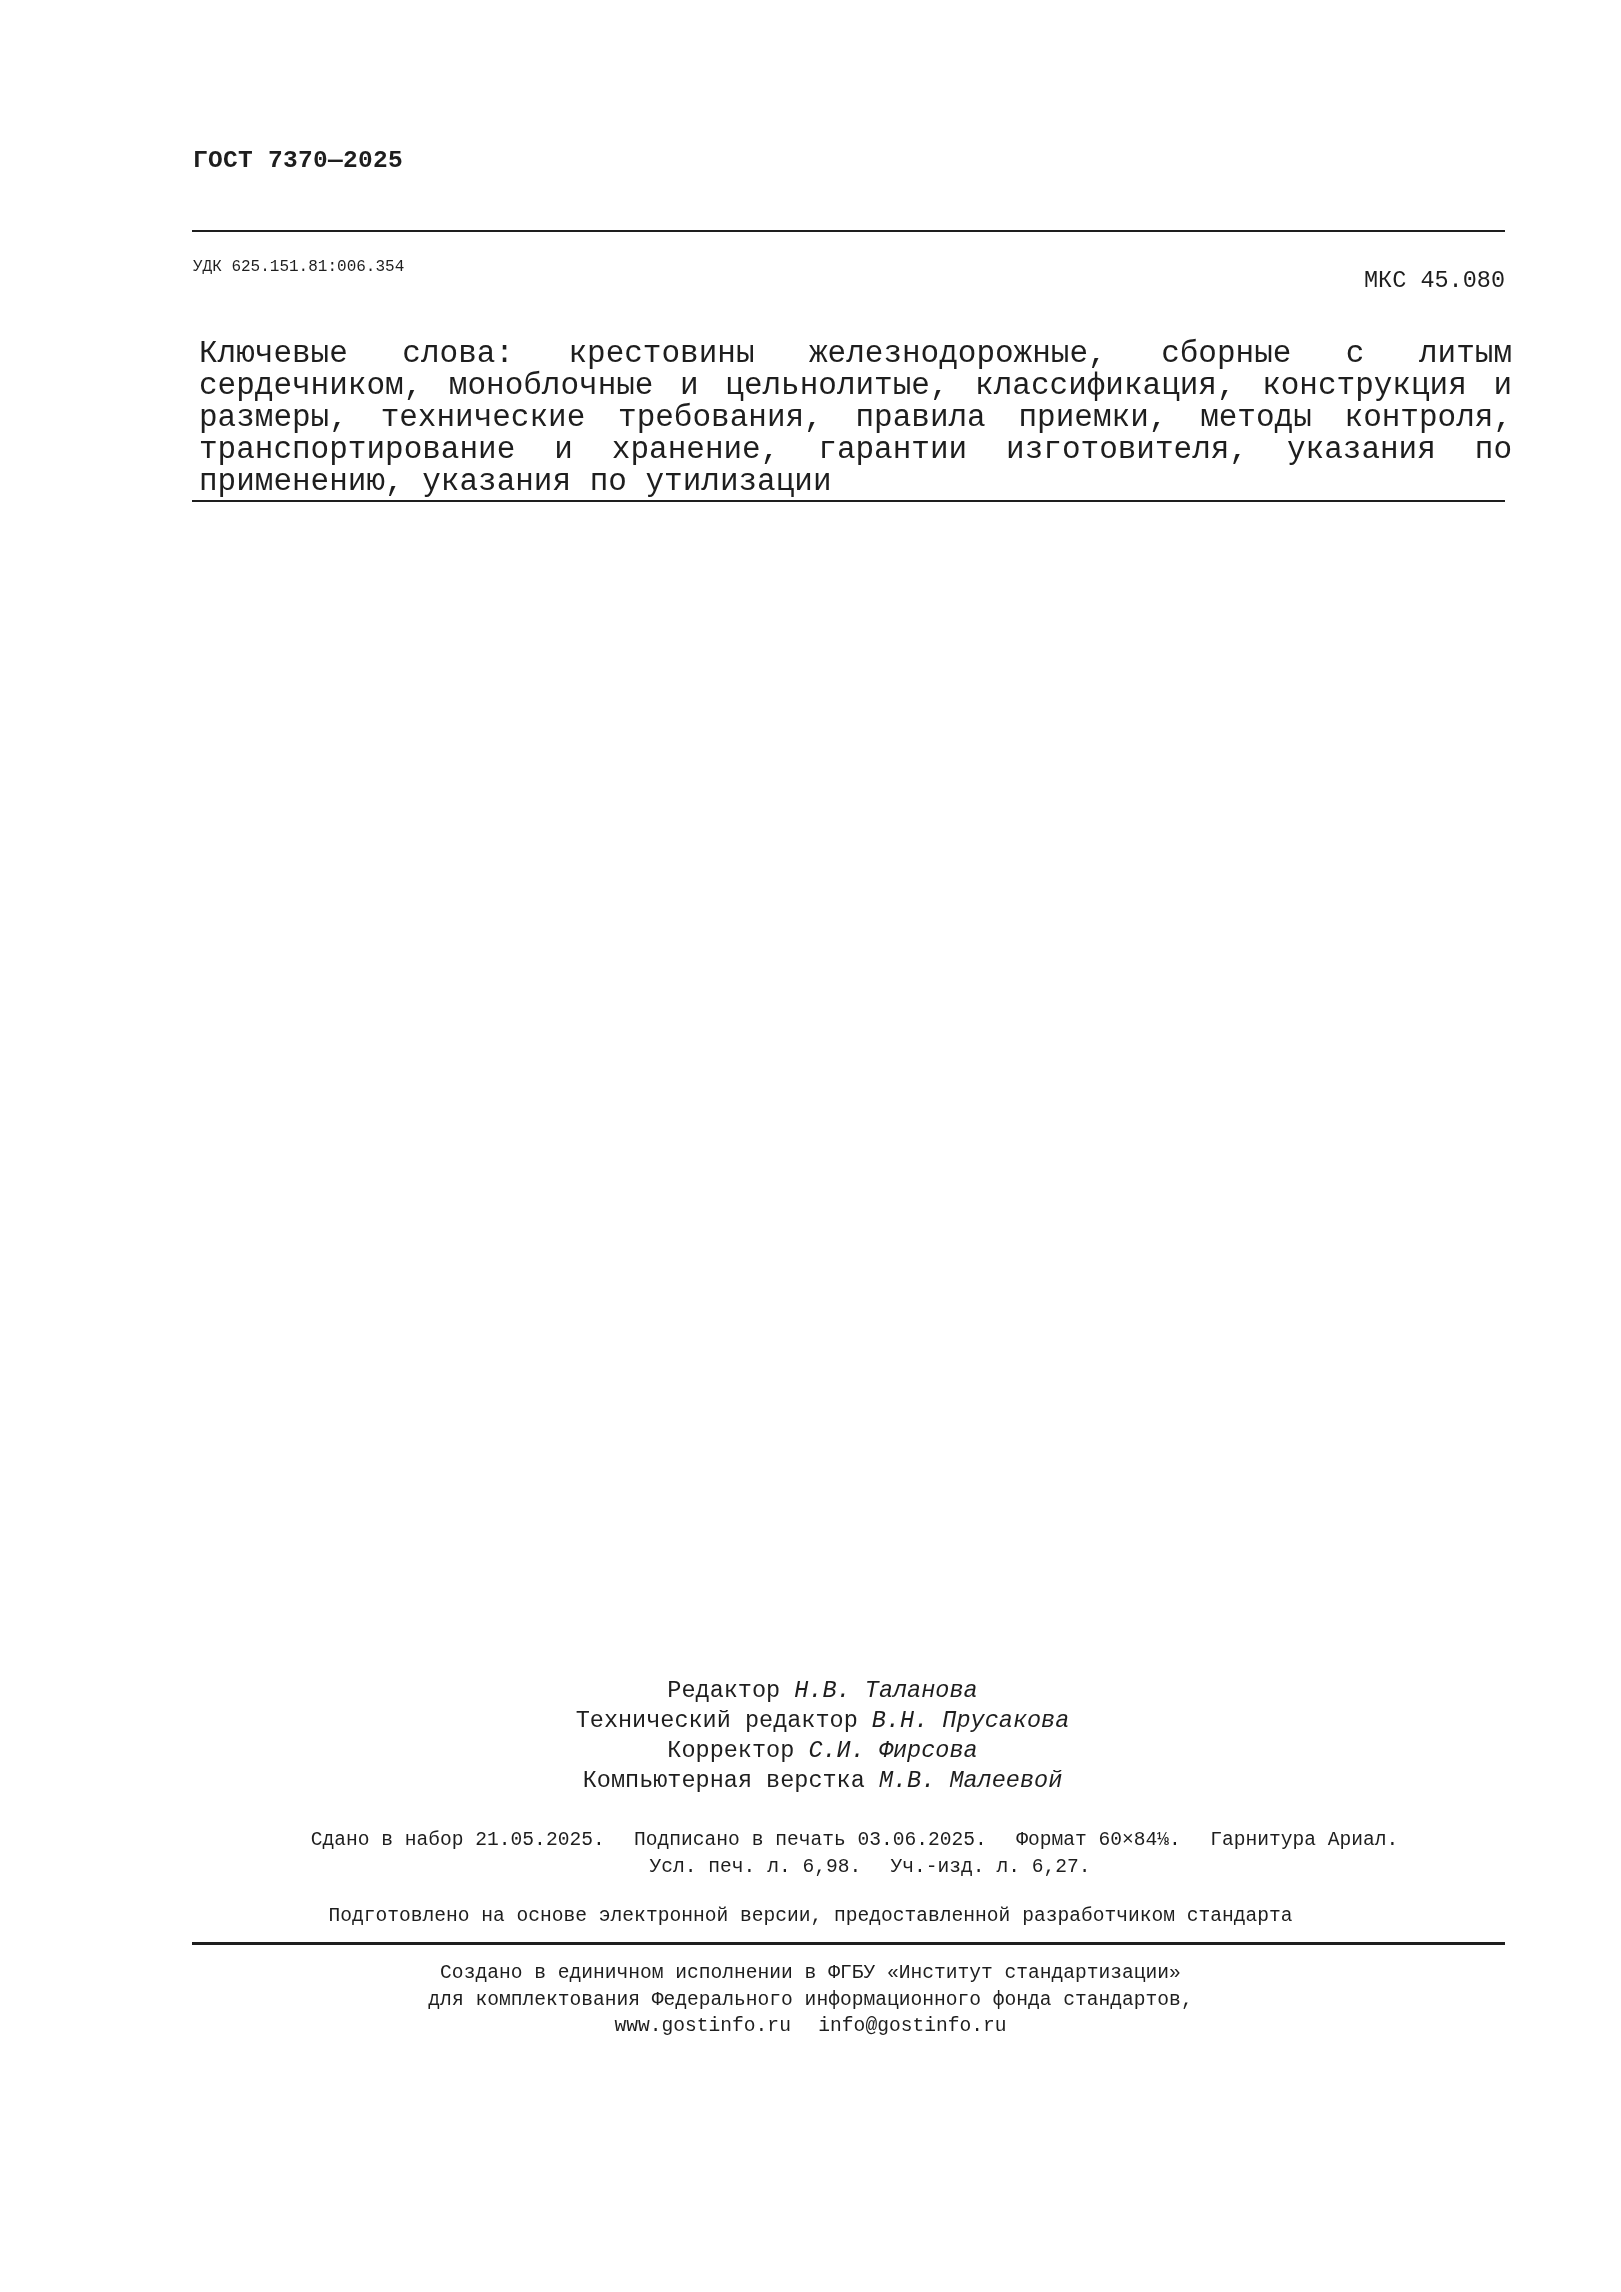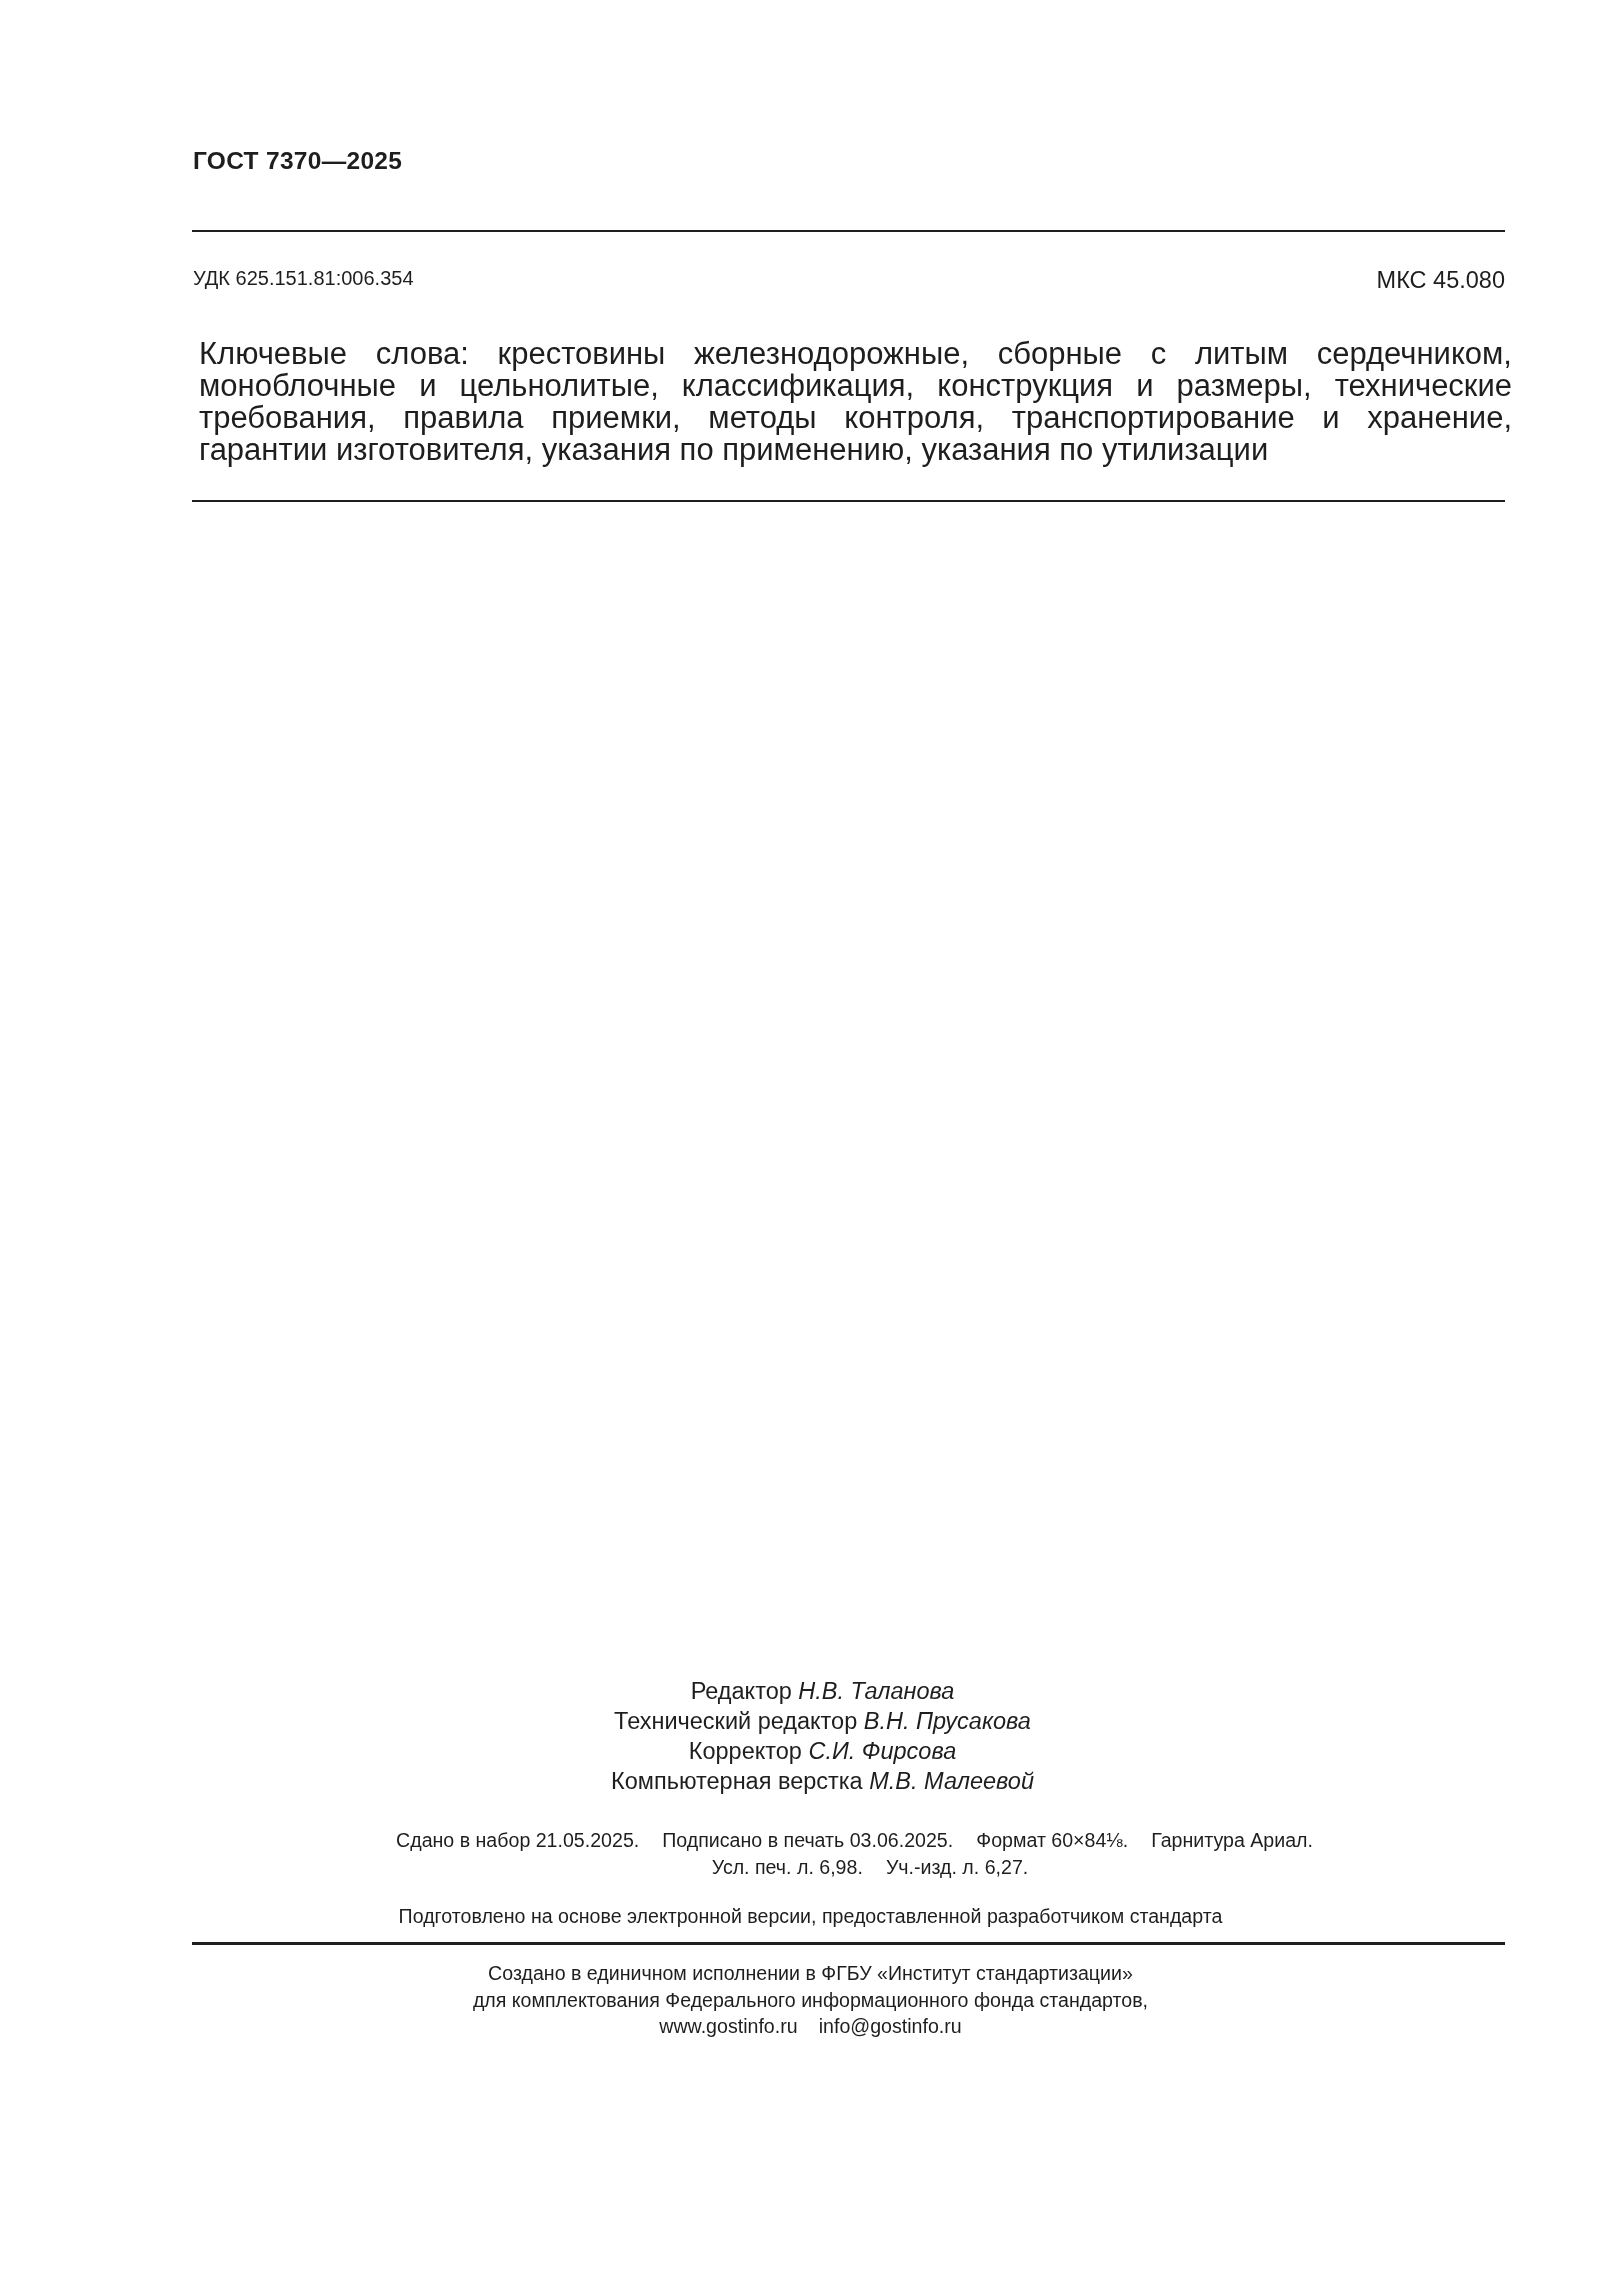--- a/index.html
+++ b/index.html
@@ -13,20 +13,21 @@
     position: relative;
     font-family: "Liberation Sans", "DejaVu Sans", sans-serif;
     color: #1e1e1e;
     overflow: hidden;
   }
   .page {
     position: absolute;
     left: 0; top: 0;
     width: 1621px;
     height: 2293px;
+    font-family: Liberation Mono, monospace;
   }
   .doc-id {
     position: absolute;
     left: 193px;
     top: 147px;
     font-size: 24.5px;
     font-weight: bold;
     letter-spacing: 0.3px;
   }
   .rule {
@@ -35,22 +36,22 @@
     width: 1313px;
     background: #1e1e1e;
   }
   .rule.top { top: 230px; height: 2px; }
   .rule.mid { top: 500px; height: 2px; }
   .rule.bottom { top: 1942px; height: 2.9px; }
 
   .udk {
     position: absolute;
     left: 193px;
-    top: 267px;
-    font-size: 20px;
+    top: 258px;
+    font-size: 16px;
   }
   .mks {
     position: absolute;
     right: 116px;
     top: 267px;
     font-size: 23.5px;
   }
   .keywords {
     position: absolute;
     left: 199px;

